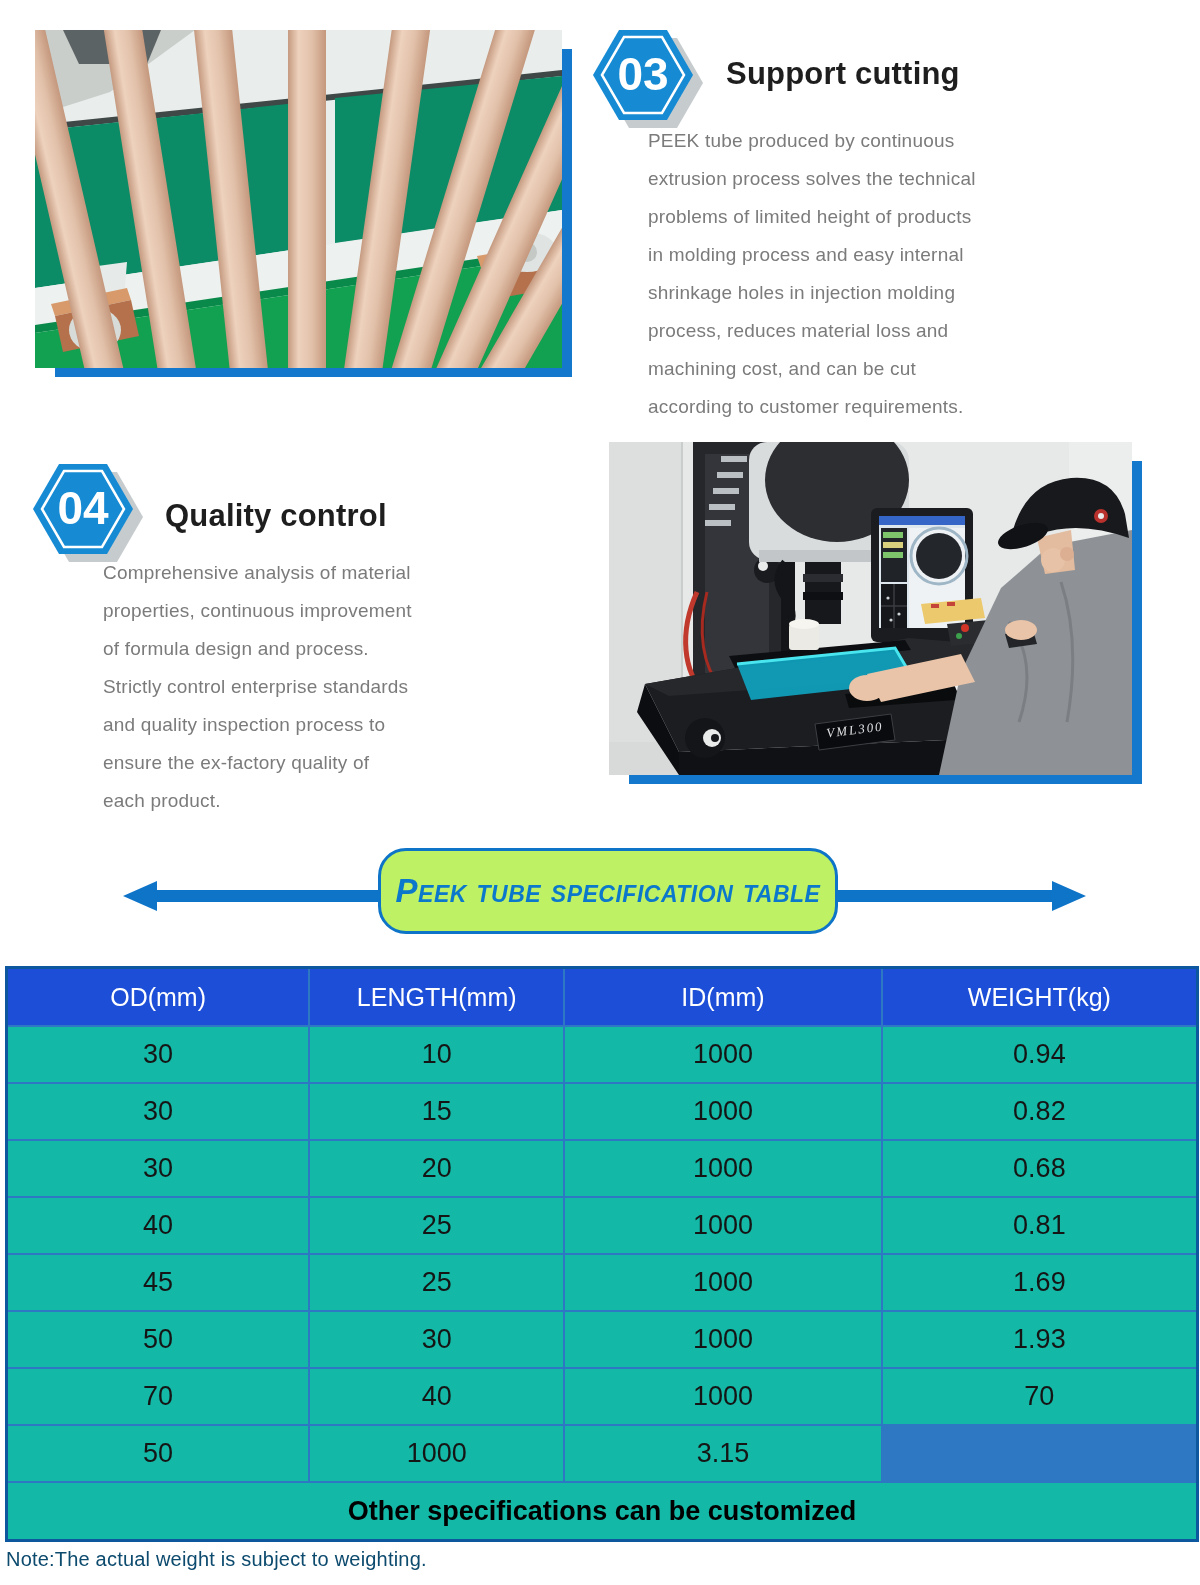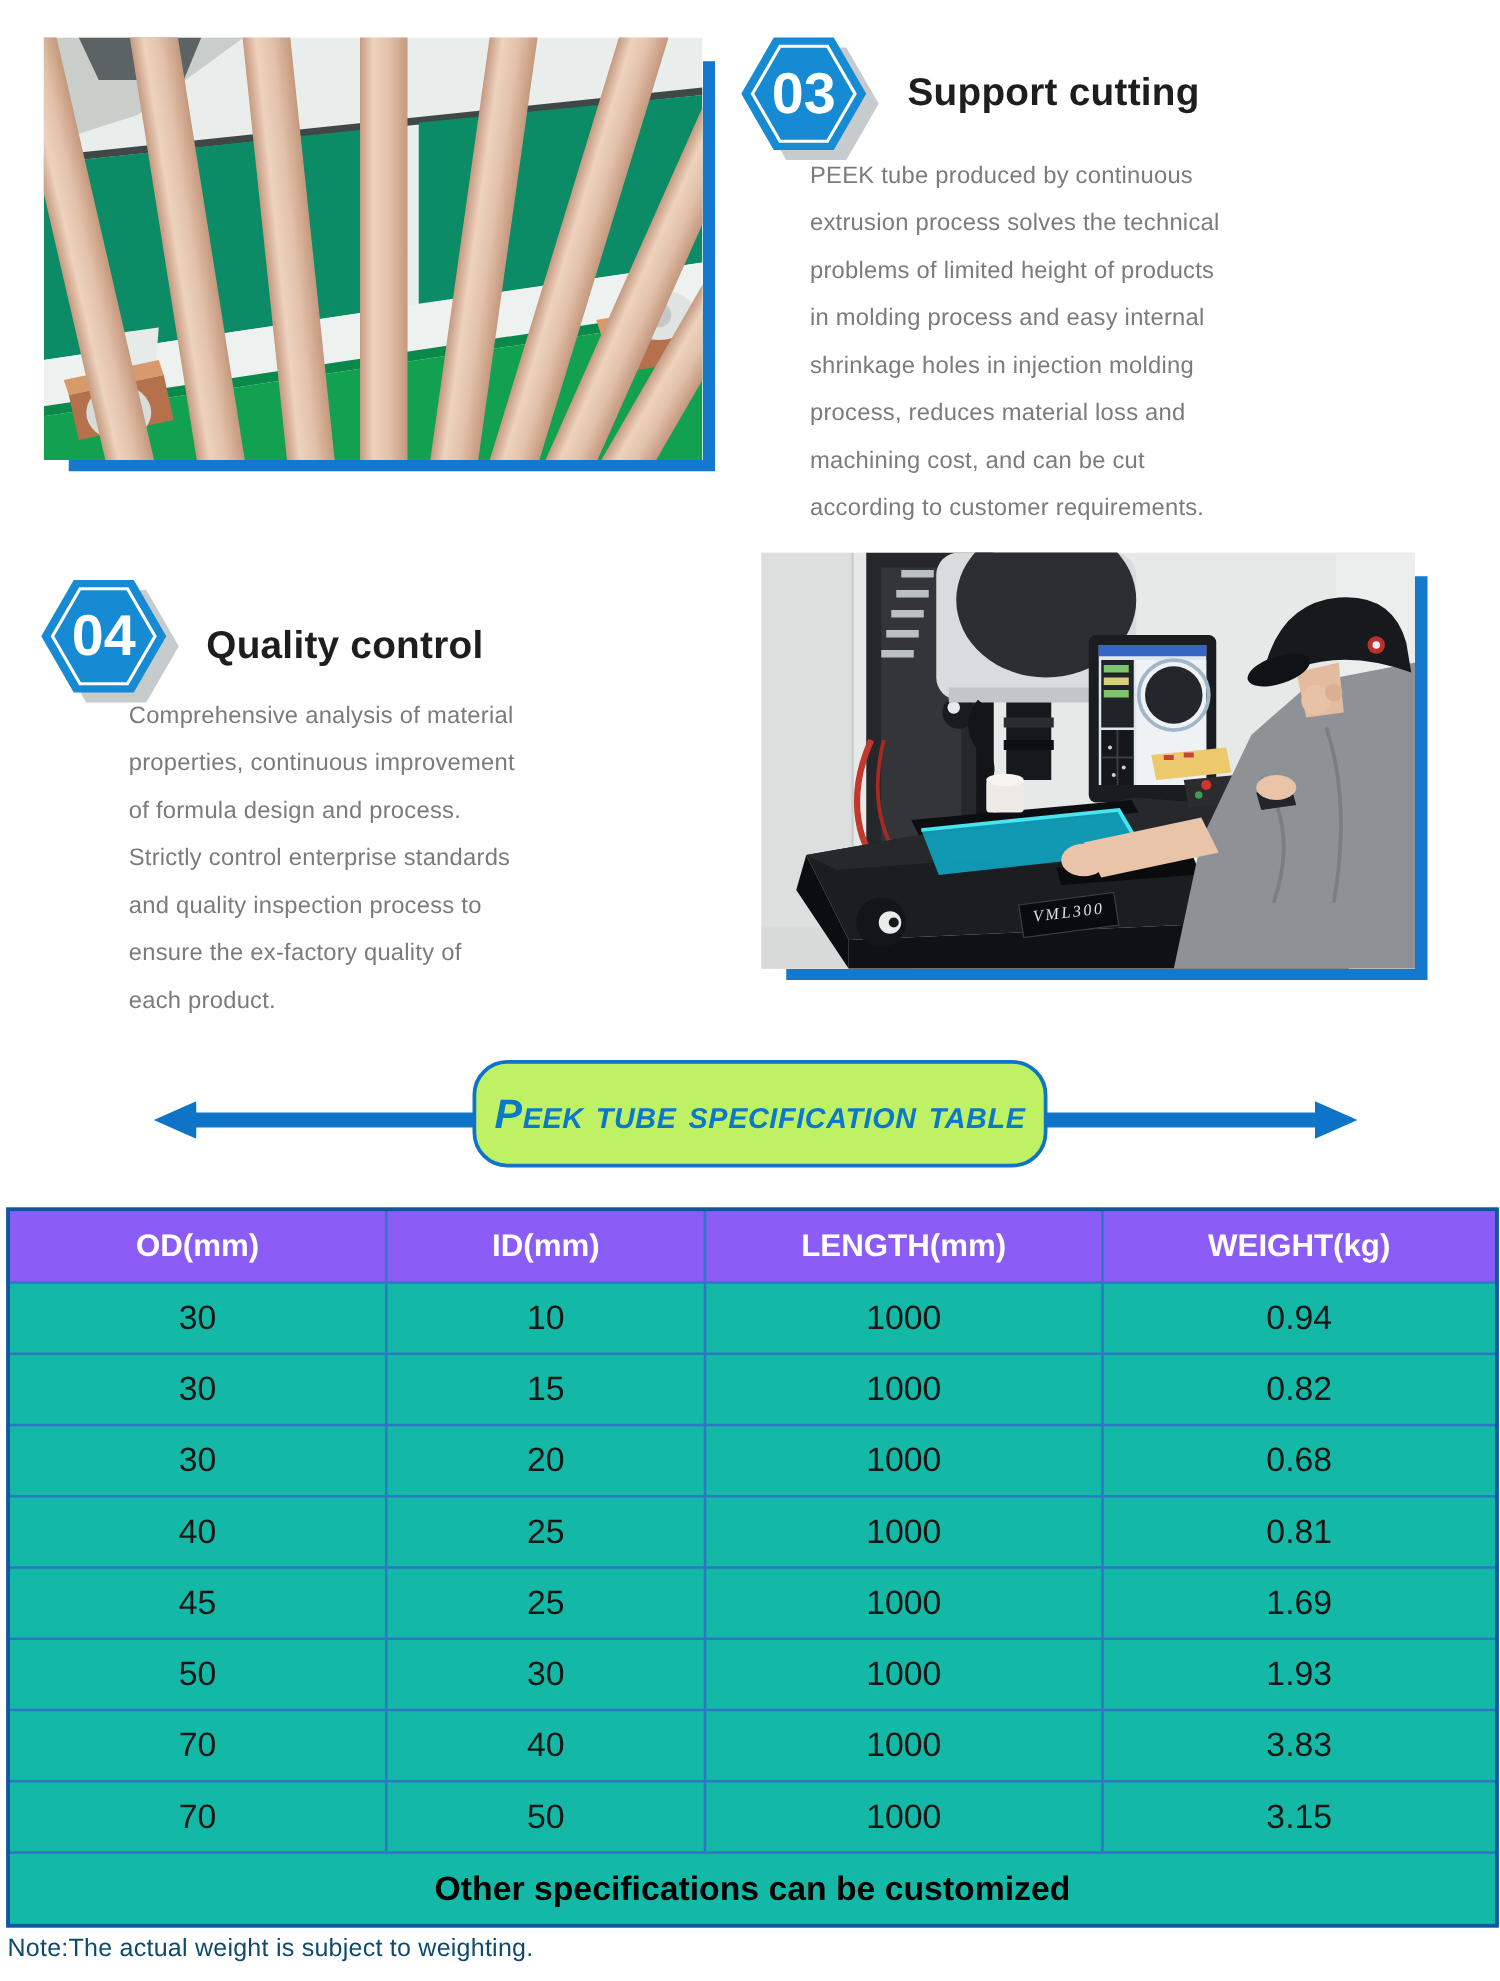--- a/index.html
+++ b/index.html
@@ -44,21 +44,21 @@
   .banner-arrow{position:absolute;}
   #arrow-left{left:123px;top:880px;}
   #arrow-right{left:836px;top:880px;}
 
   
   .spec-table{position:absolute;left:5px;top:966px;width:1188px;
         border:3px solid #0d579f;background:#2e77c2;display:grid;
         grid-template-columns:25.4fr 21.4fr 26.7fr 26.5fr;gap:2px;}
   .spec-table .cell{background:#14b8a6;display:flex;align-items:center;justify-content:center;
         height:55px;font-size:27px;color:#151515;}
-  .spec-table .head{background:#8b5cf6;color:#ffffff;height:56px;font-size:25px;font-weight:bold;}
+  .spec-table .head{background:#1d4ed8;color:#ffffff;height:56px;font-size:25px;}
   .spec-table .foot{grid-column:1 / -1;height:56px;font-weight:700;font-size:27px;color:#000;text-align:center;}
 
   .note{position:absolute;left:6px;top:1548px;margin:0;font-size:20px;color:#0c4a6e;
         letter-spacing:.2px;}
 </style>
 </head>
 <body>
 
 <div class="page">
 
@@ -255,22 +255,22 @@
   </svg>
   <div class="banner-box">
     <span>Peek tube specification table</span>
   </div>
   <svg class="banner-arrow" id="arrow-right" width="250" height="32" viewBox="0 0 250 32">
     <polygon points="0,10 216,10 216,1 250,16 216,31 216,22 0,22" fill="#0e74c8"></polygon>
   </svg>
 
   <div class="spec-table">
       <div class="cell head">OD(mm)</div>
+      <div class="cell head">LENGTH(mm)</div>
       <div class="cell head">ID(mm)</div>
-      <div class="cell head">LENGTH(mm)</div>
       <div class="cell head">WEIGHT(kg)</div>
       <div class="cell ">30</div>
       <div class="cell ">10</div>
       <div class="cell ">1000</div>
       <div class="cell ">0.94</div>
       <div class="cell ">30</div>
       <div class="cell ">15</div>
       <div class="cell ">1000</div>
       <div class="cell ">0.82</div>
       <div class="cell ">30</div>
@@ -285,21 +285,20 @@
       <div class="cell ">25</div>
       <div class="cell ">1000</div>
       <div class="cell ">1.69</div>
       <div class="cell ">50</div>
       <div class="cell ">30</div>
       <div class="cell ">1000</div>
       <div class="cell ">1.93</div>
       <div class="cell ">70</div>
       <div class="cell ">40</div>
       <div class="cell ">1000</div>
-      <div class="cell ">3.83</div>
       <div class="cell ">70</div>
       <div class="cell ">50</div>
       <div class="cell ">1000</div>
       <div class="cell ">3.15</div>
       <div class="cell foot">Other specifications can be customized</div>
     </div>
 
   <p class="note">Note:The actual weight is subject to weighting.</p>
 
 </div>

